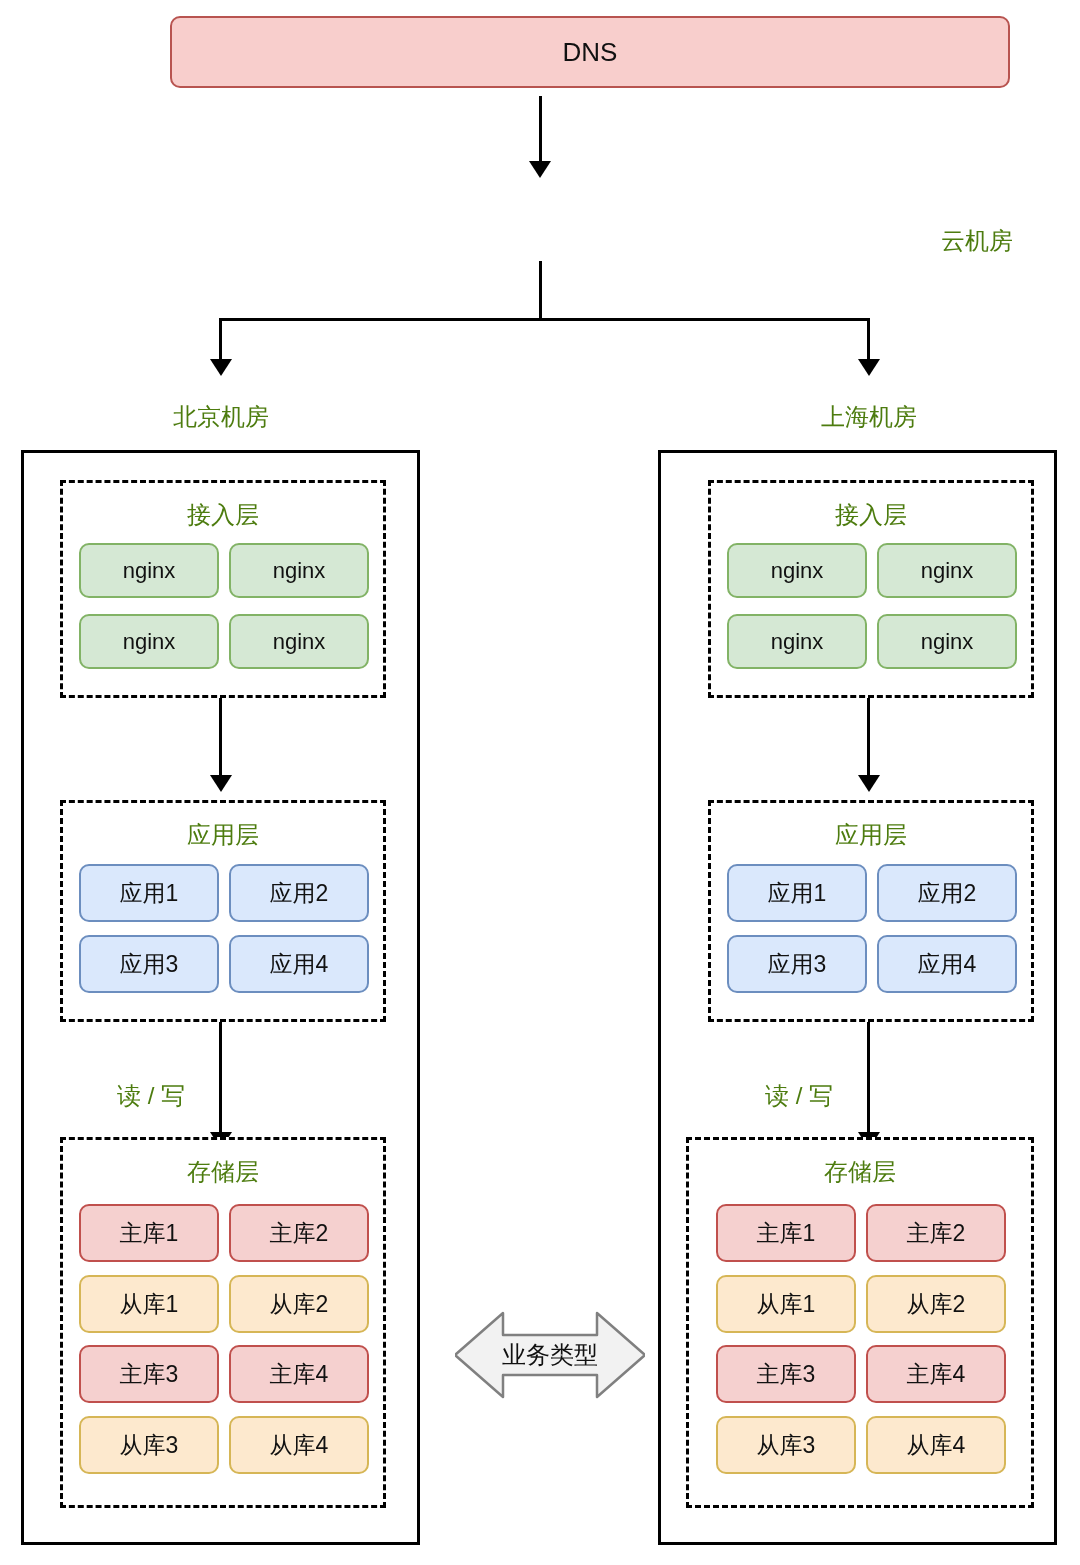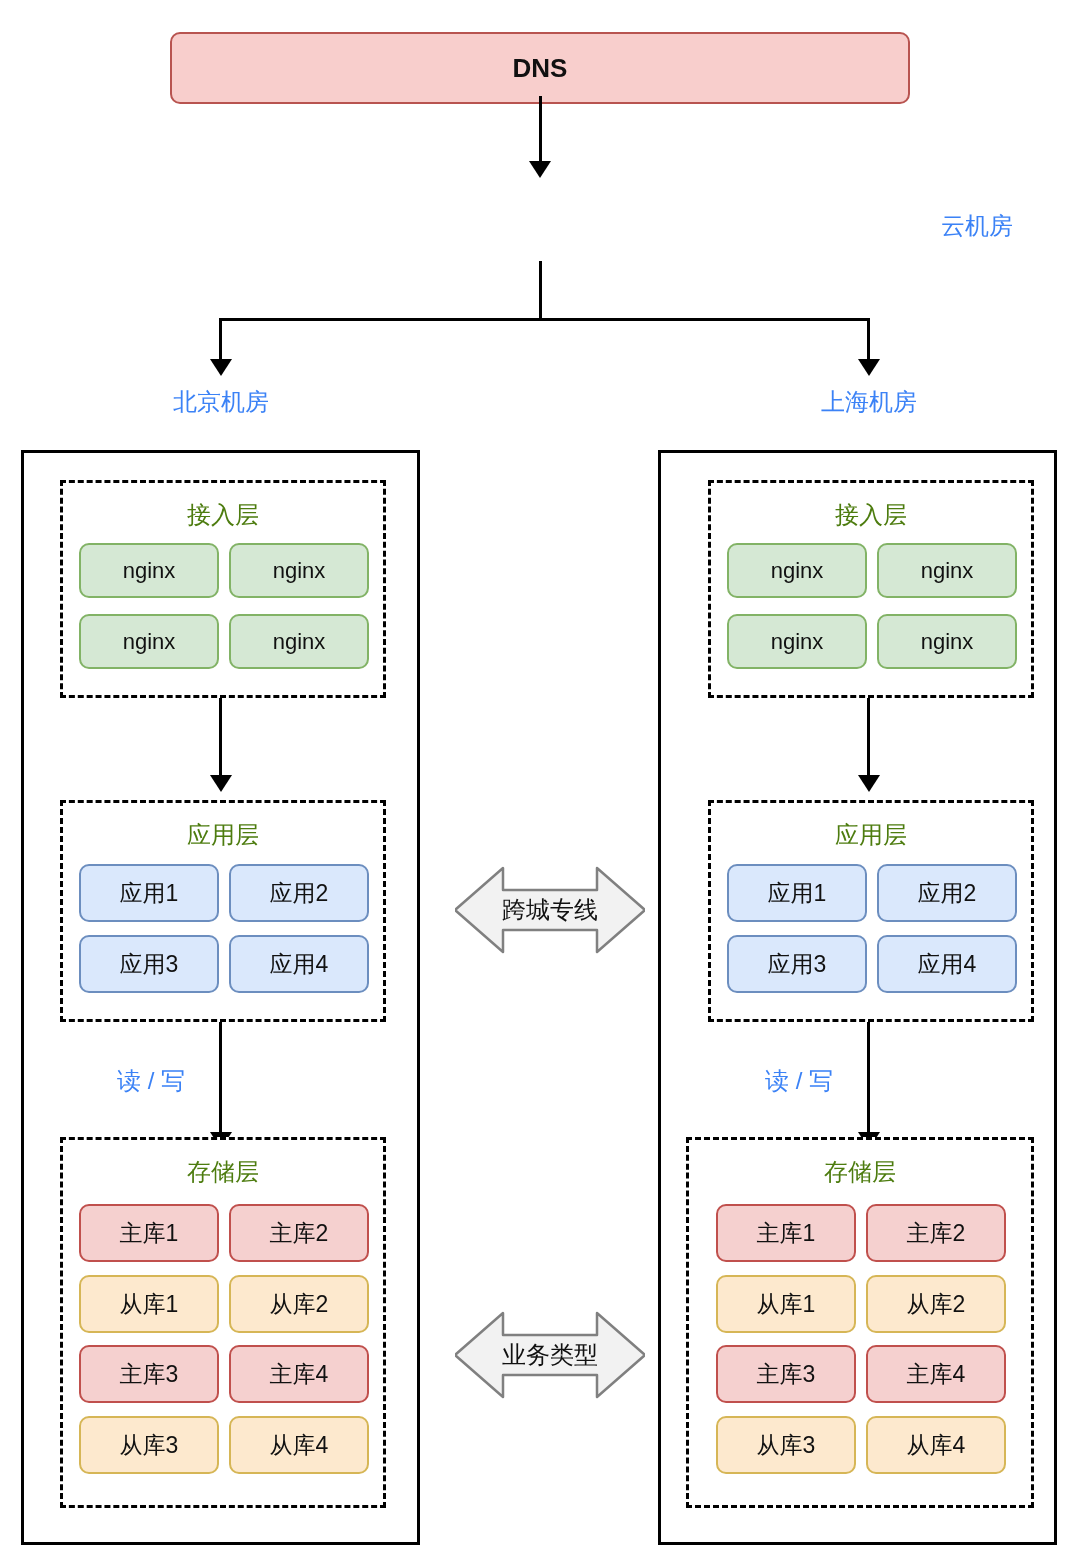--- a/index.html
+++ b/index.html
@@ -79,22 +79,23 @@
     left: 0;
     right: 0;
     text-align: center;
     font-size: 24px;
     color: #4d7c0f;
   }
 
   
   .txt {
     font-size: 24px;
-    color: #3b82f6;
+    color: #4d7c0f;
     white-space: nowrap;
+    margin-top: 15px;
   }
 
   
   .vline { background: #000000; width: 3px; }
   .hline { background: #000000; height: 3px; }
   .arrowhead {
     width: 0; height: 0;
     border-left: 11px solid transparent;
     border-right: 11px solid transparent;
     border-top: 17px solid #000000;
@@ -113,21 +114,21 @@
     font-size: 24px;
     color: #111111;
     white-space: nowrap;
   }
 </style>
 </head>
 <body>
 
 <div id="canvas">
 
-  <div class="abs node node-dns" style="left:170px; top:32px; width:740px; height:72px;font-weight:bold;">DNS</div>
+  <div class="abs node node-dns" style="left:170px; top:16px; width:840px; height:72px;">DNS</div>
 
   <div class="abs vline" style="left:538.5px; top:96px; height:68px;"></div>
   <div class="abs arrowhead" style="left:529px; top:161px;"></div>
 
 
   <div class="abs txt" style="left:941px; top:210px;">云机房</div>
 
   <div class="abs vline" style="left:538.5px; top:261px; height:59px;"></div>
   <div class="abs hline" style="left:219px; top:318px; width:651px;"></div>
   <div class="abs vline" style="left:219px; top:318px; height:44px;"></div>
@@ -205,26 +206,20 @@
   </div>
   <div class="abs node node-master" style="left:716px; top:1204px; width:140px; height:58px;">主库1</div>
   <div class="abs node node-master" style="left:866px; top:1204px; width:140px; height:58px;">主库2</div>
   <div class="abs node node-slave" style="left:716px; top:1275px; width:140px; height:58px;">从库1</div>
   <div class="abs node node-slave" style="left:866px; top:1275px; width:140px; height:58px;">从库2</div>
   <div class="abs node node-master" style="left:716px; top:1345px; width:140px; height:58px;">主库3</div>
   <div class="abs node node-master" style="left:866px; top:1345px; width:140px; height:58px;">主库4</div>
   <div class="abs node node-slave" style="left:716px; top:1416px; width:140px; height:58px;">从库3</div>
   <div class="abs node node-slave" style="left:866px; top:1416px; width:140px; height:58px;">从库4</div>
 
-  <div class="dbl-arrow" style="left:455px; top:860px; width:190px; height:100px;">
-    <svg width="190" height="100" viewBox="0 0 190 100" aria-hidden="true">
-      <polygon points="0,50 48,8 48,30 142,30 142,8 190,50 142,92 142,70 48,70 48,92" fill="#f2f2f2" stroke="#808080" stroke-width="2.5" stroke-linejoin="round"></polygon>
-    </svg>
-    <span class="lbl">跨城专线</span>
-  </div>
 
   <div class="dbl-arrow" style="left:455px; top:1305px; width:190px; height:100px;">
     <svg width="190" height="100" viewBox="0 0 190 100" aria-hidden="true">
       <polygon points="0,50 48,8 48,30 142,30 142,8 190,50 142,92 142,70 48,70 48,92" fill="#f2f2f2" stroke="#808080" stroke-width="2.5" stroke-linejoin="round"></polygon>
     </svg>
     <span class="lbl">业务类型</span>
   </div>
 
 </div>
 

